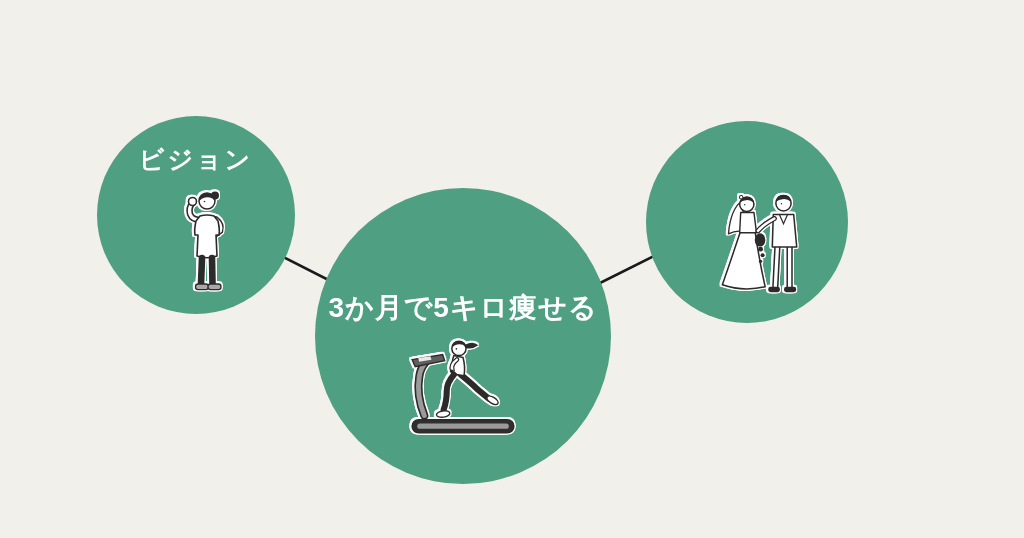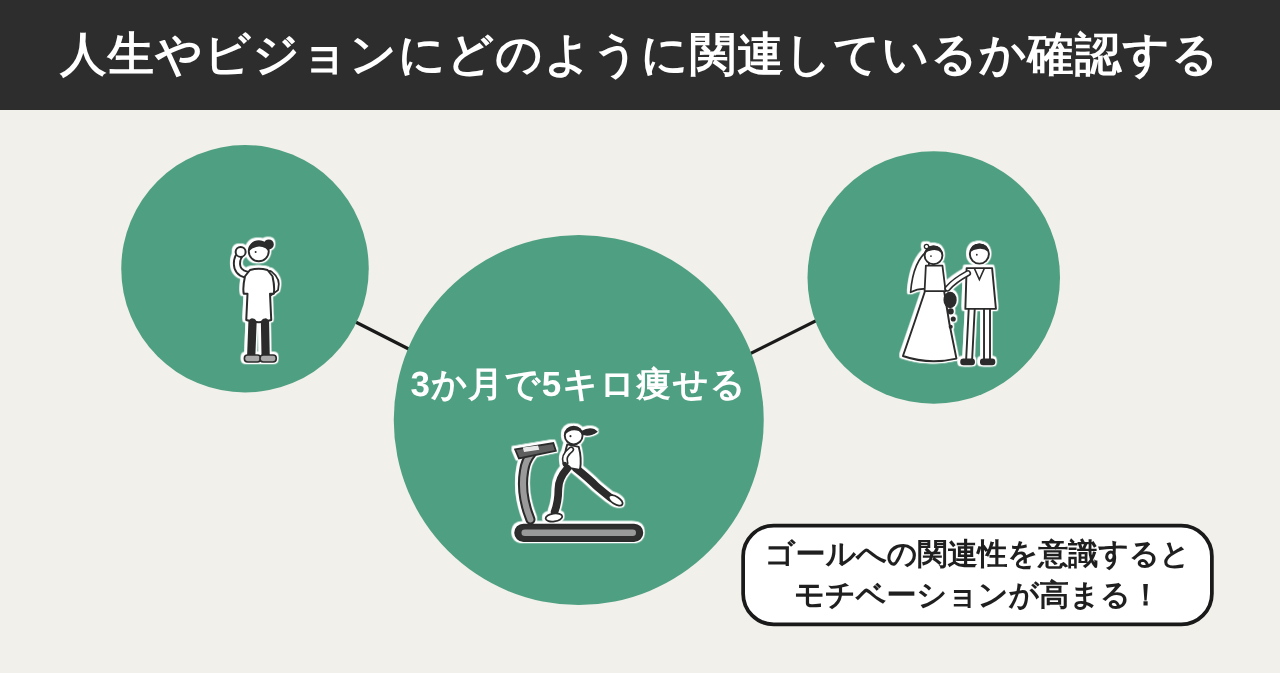--- a/index.html
+++ b/index.html
@@ -67,30 +67,28 @@
     display:flex;flex-direction:column;align-items:center;justify-content:center;
     color:var(--callout-text);font-weight:bold;font-size:24px;line-height:33px;
     white-space:nowrap;
   }
 </style>
 </head>
 <body>
 
 <div class="canvas">
 
-  <header class="banner">
-    <h1>人生やビジョンにどのように関連しているか確認する</h1>
-  </header>
 
   <svg class="connectors" viewBox="0 0 1024 538" xmlns="http://www.w3.org/2000/svg">
     <line x1="240" y1="235" x2="360" y2="296" stroke="#1a1a1a" stroke-width="2.6" stroke-linecap="round"></line>
     <line x1="566" y1="300" x2="700" y2="233" stroke="#1a1a1a" stroke-width="2.6" stroke-linecap="round"></line>
   </svg>
 
   <div class="circle circle-vision">
+    <div class="circle-label vision-label">ビジョン</div>
     <svg class="icon icon-vision sticker" viewBox="0 0 64 106" xmlns="http://www.w3.org/2000/svg">
       <g>
 
         <path d="M26,32 Q17,32 15,26 Q13.5,20 17,15.5" fill="none" stroke="#2b2b2b" stroke-width="6.5" stroke-linecap="round"></path>
         <path d="M26,32 Q17,32 15,26 Q13.5,20 17,15.5" fill="none" stroke="#ffffff" stroke-width="3.4" stroke-linecap="round"></path>
         <circle cx="17.5" cy="13.5" r="4" fill="#ffffff" stroke="#2b2b2b" stroke-width="1.6"></circle>
 
         <path d="M41,31 Q47.5,36 45.5,43 L40,47" fill="none" stroke="#2b2b2b" stroke-width="5.6" stroke-linecap="round"></path>
         <path d="M41,31 Q47.5,36 45.5,43 L40,47" fill="none" stroke="#ffffff" stroke-width="2.8" stroke-linecap="round"></path>
 
@@ -171,18 +169,14 @@
       </g>
       <g>
         <ellipse cx="49" cy="51" rx="5.2" ry="6.5" fill="#2b2b2b"></ellipse>
         <circle cx="49.5" cy="60" r="2.4" fill="#2b2b2b"></circle>
         <circle cx="51.5" cy="66" r="2" fill="#2b2b2b"></circle>
         <circle cx="49.5" cy="72" r="1.6" fill="#2b2b2b"></circle>
       </g>
     </svg>
   </div>
 
-  <div class="callout">
-    <div>ゴールへの関連性を意識すると</div>
-    <div>モチベーションが高まる！</div>
-  </div>
 
 </div>
 
 </body></html>

